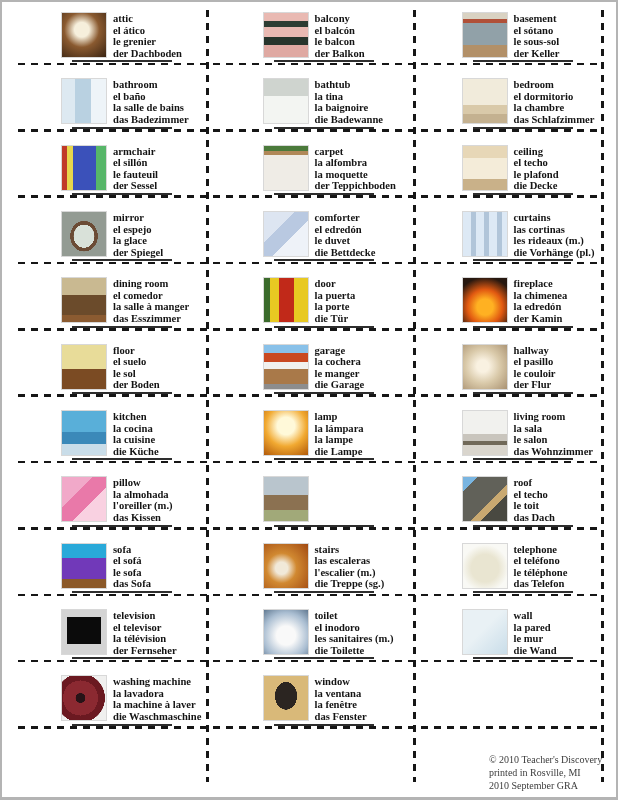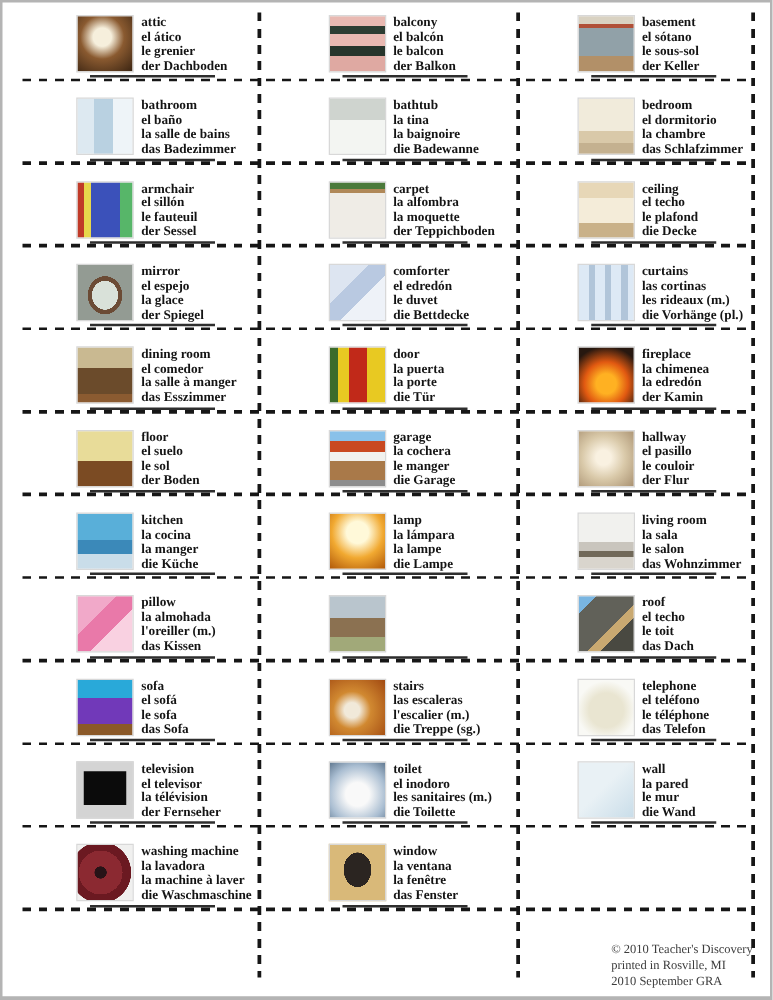--- a/index.html
+++ b/index.html
@@ -300,21 +300,21 @@
         </div>
       </div>
       <div class="row">
         <div class="hline"></div>
         <div class="cell">
           <div class="card">
     <div class="thumb thumb-kitchen"></div>
     <div class="lines">
       <div class="ln">kitchen</div>
       <div class="ln">la cocina</div>
-      <div class="ln">la manger</div>
+      <div class="ln">la cuisine</div>
       <div class="ln">die Küche</div>
     </div>
     <div class="underline"></div>
   </div>
         </div>
         <div class="cell">
           <div class="card">
     <div class="thumb thumb-lamp"></div>
     <div class="lines">
       <div class="ln">lamp</div>

